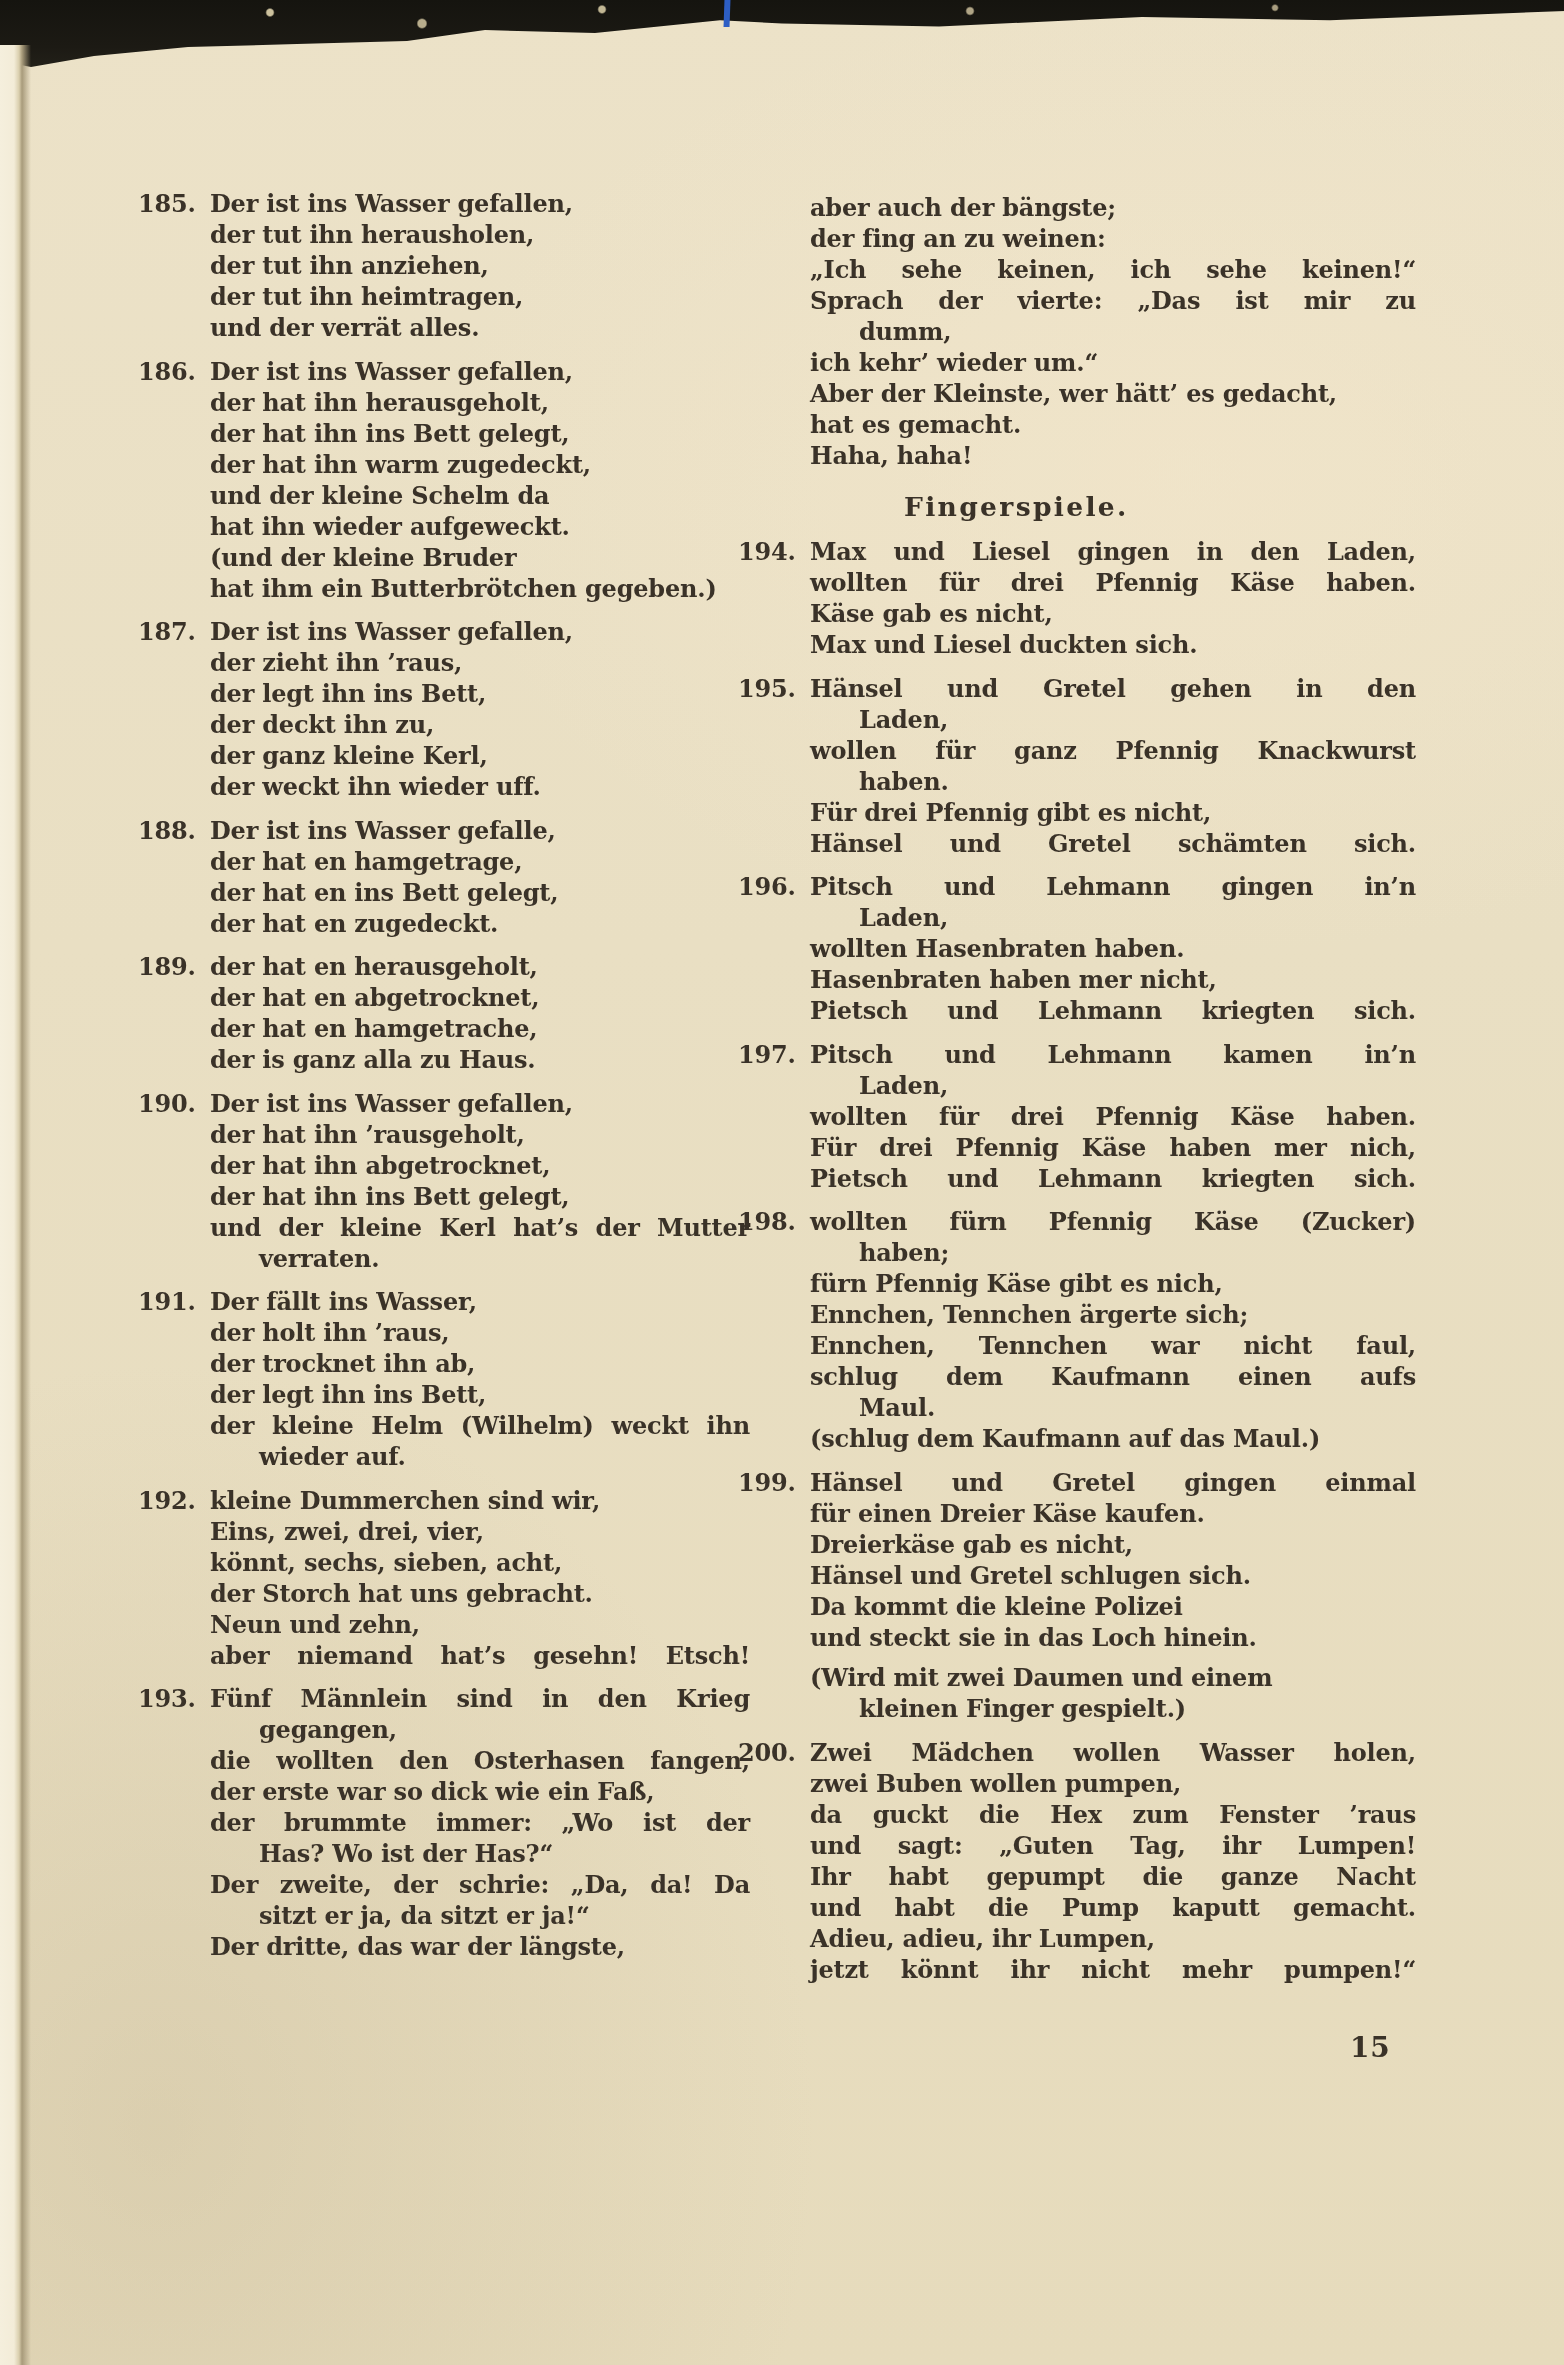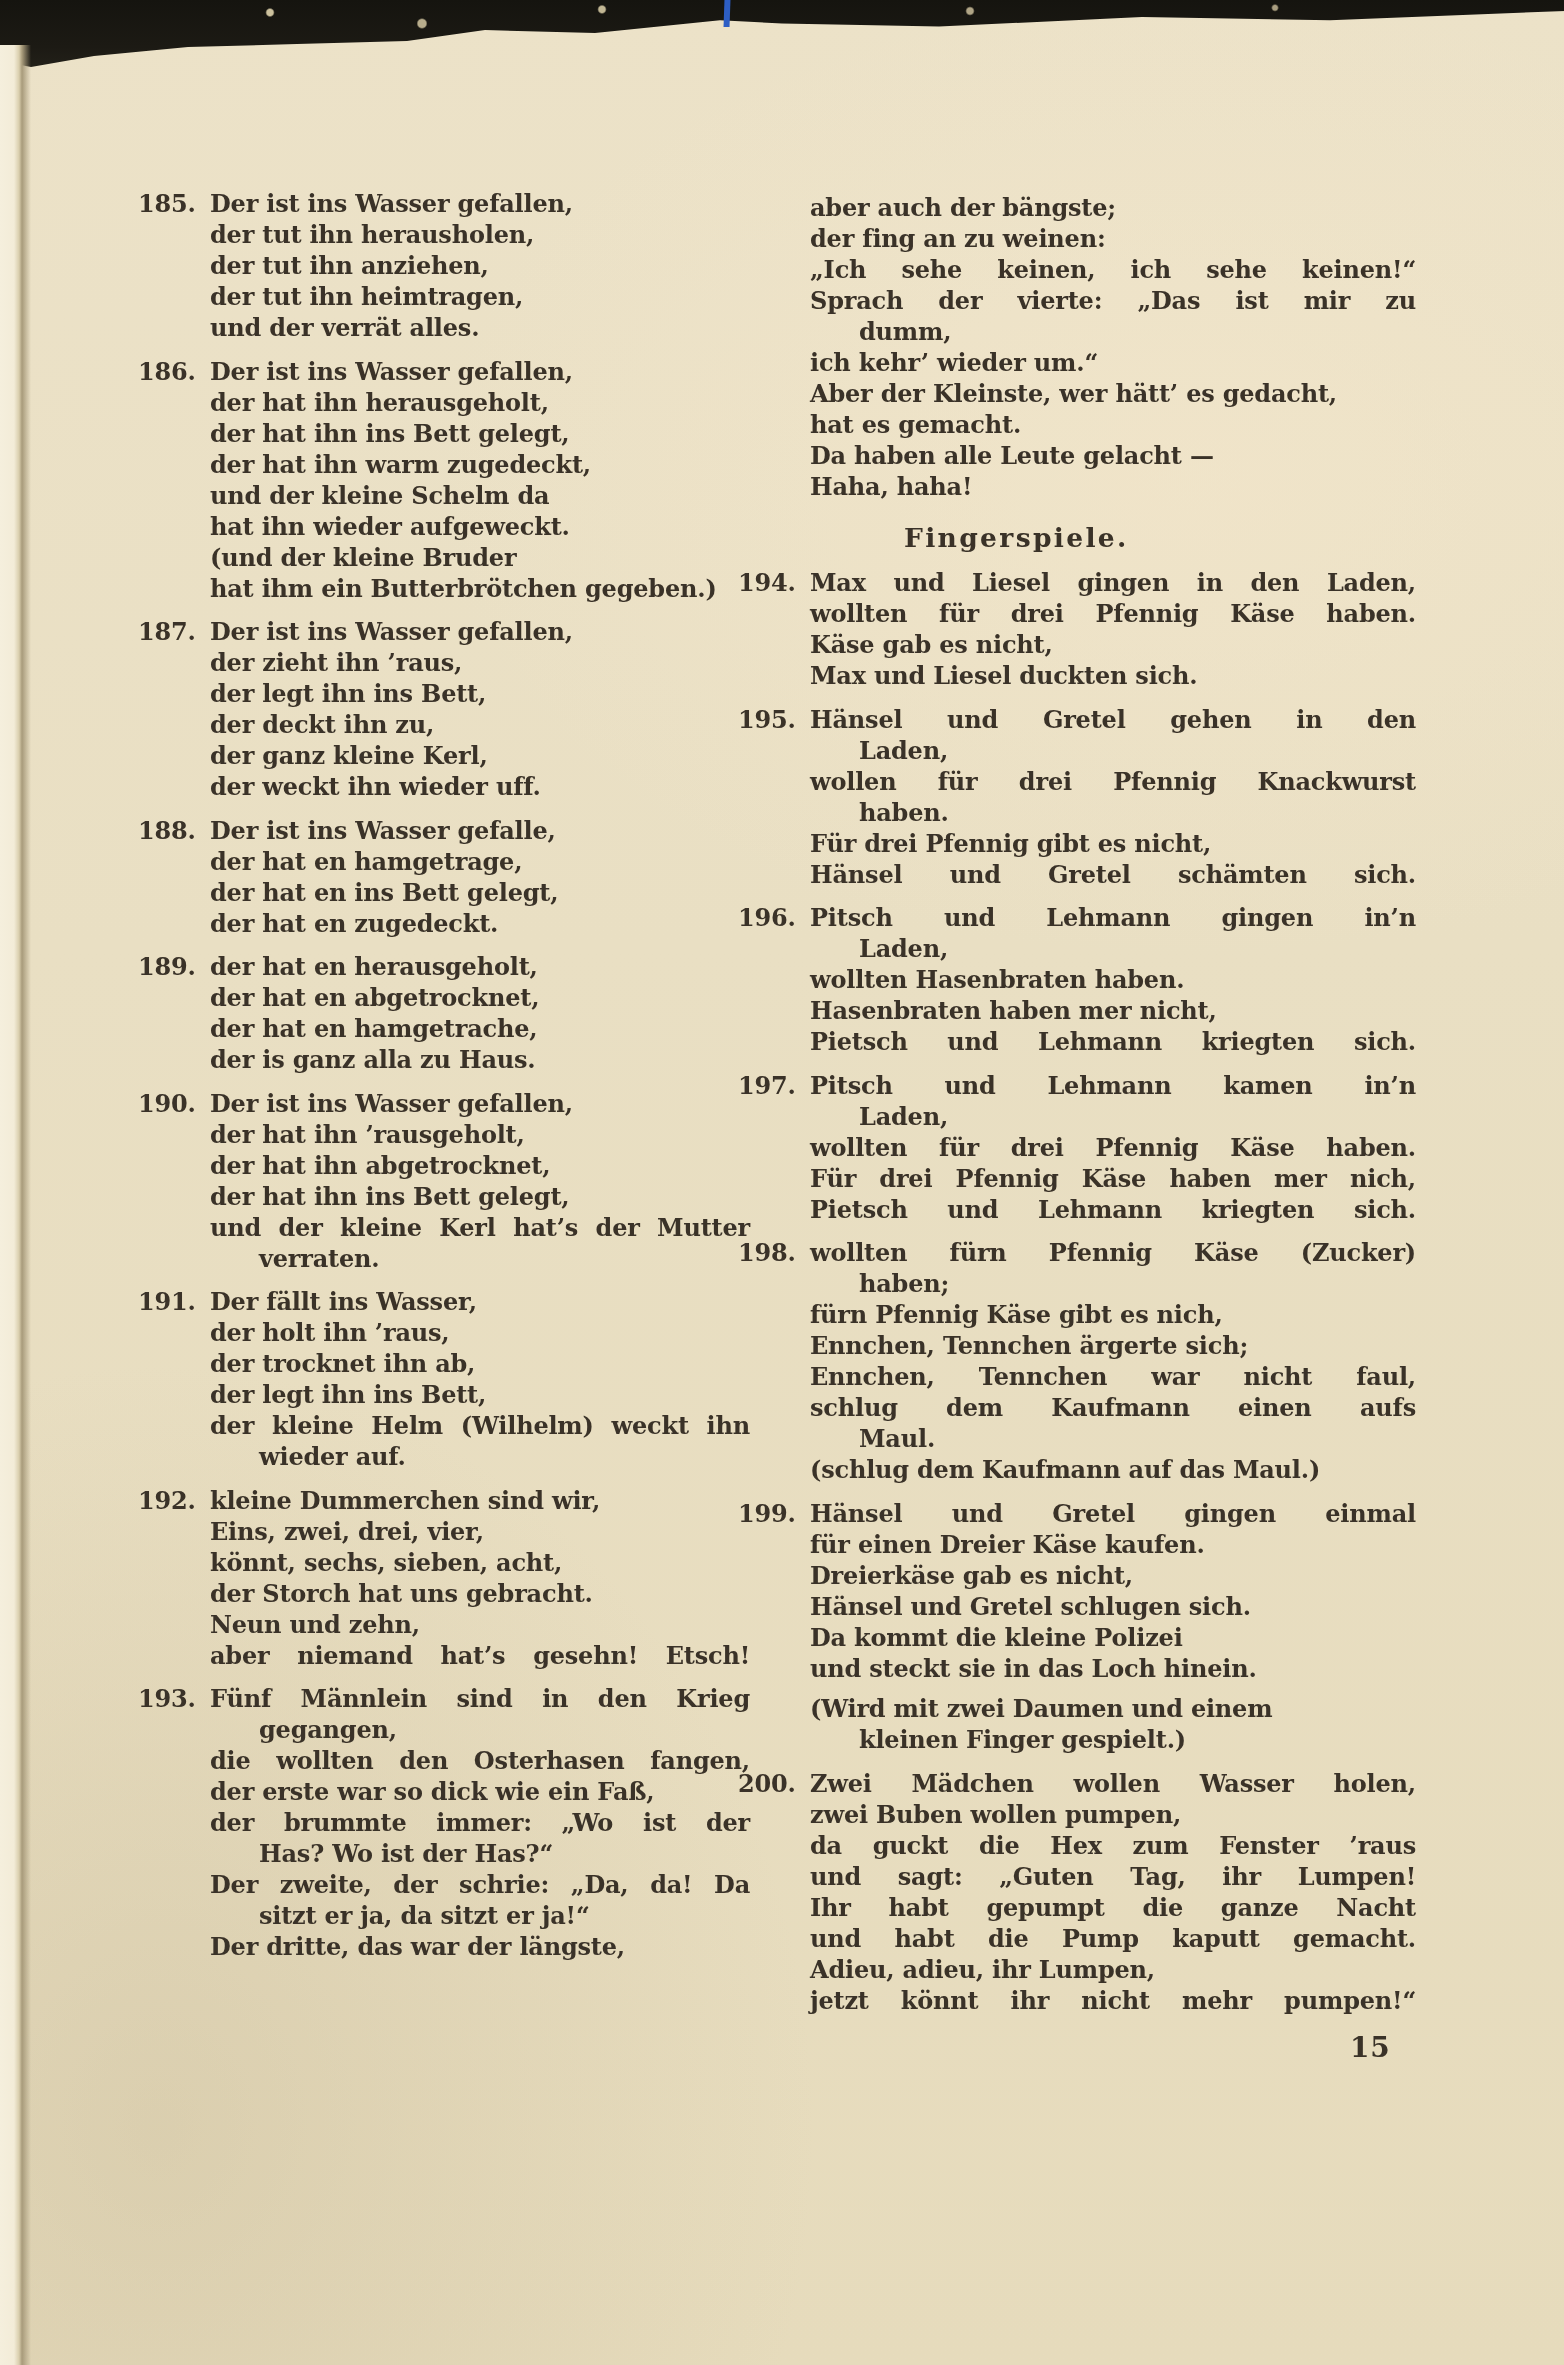--- a/index.html
+++ b/index.html
@@ -165,36 +165,35 @@
   <div class="col" id="right-col">
       <div class="item">
         <div class="line">aber auch der bängste;</div>
         <div class="line">der fing an zu weinen:</div>
         <div class="line j">„Ich sehe keinen, ich sehe keinen!“</div>
         <div class="line j">Sprach der vierte: „Das ist mir zu</div>
         <div class="line i1">dumm,</div>
         <div class="line">ich kehr’ wieder um.“</div>
         <div class="line">Aber der Kleinste, wer hätt’ es gedacht,</div>
         <div class="line">hat es gemacht.</div>
-        <div class="line">Da haben alle Leute gelacht —</div>
         <div class="line">Haha, haha!</div>
       </div>
       <div class="section-heading">Fingerspiele.</div>
       <div class="item">
         <span class="num">194.</span>
         <div class="line j">Max und Liesel gingen in den Laden,</div>
         <div class="line j">wollten für drei Pfennig Käse haben.</div>
         <div class="line">Käse gab es nicht,</div>
         <div class="line">Max und Liesel duckten sich.</div>
       </div>
       <div class="item">
         <span class="num">195.</span>
         <div class="line j">Hänsel und Gretel gehen in den</div>
         <div class="line i1">Laden,</div>
-        <div class="line j">wollen für drei Pfennig Knackwurst</div>
+        <div class="line j">wollen für ganz Pfennig Knackwurst</div>
         <div class="line i1">haben.</div>
         <div class="line">Für drei Pfennig gibt es nicht,</div>
         <div class="line j">Hänsel und Gretel schämten sich.</div>
       </div>
       <div class="item">
         <span class="num">196.</span>
         <div class="line j">Pitsch und Lehmann gingen in’n</div>
         <div class="line i1">Laden,</div>
         <div class="line">wollten Hasenbraten haben.</div>
         <div class="line">Hasenbraten haben mer nicht,</div>

